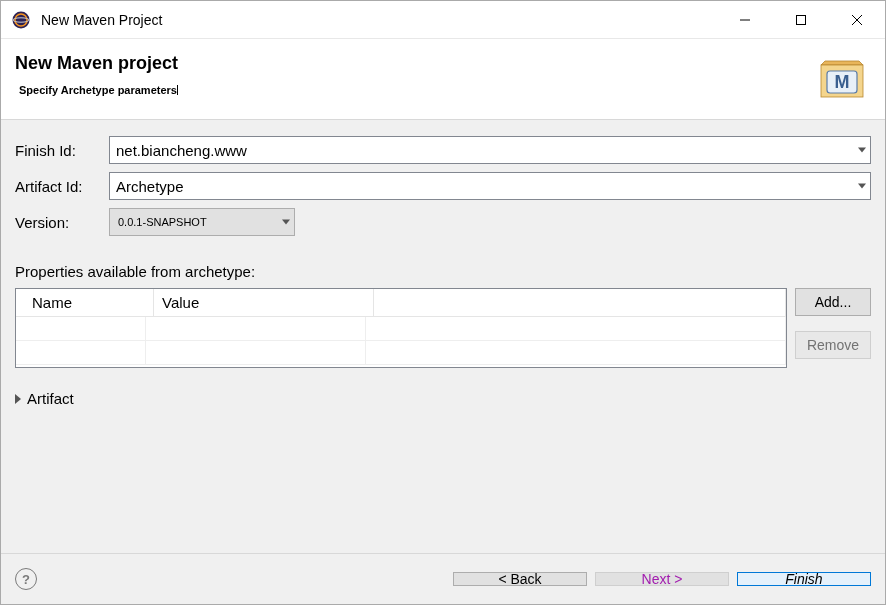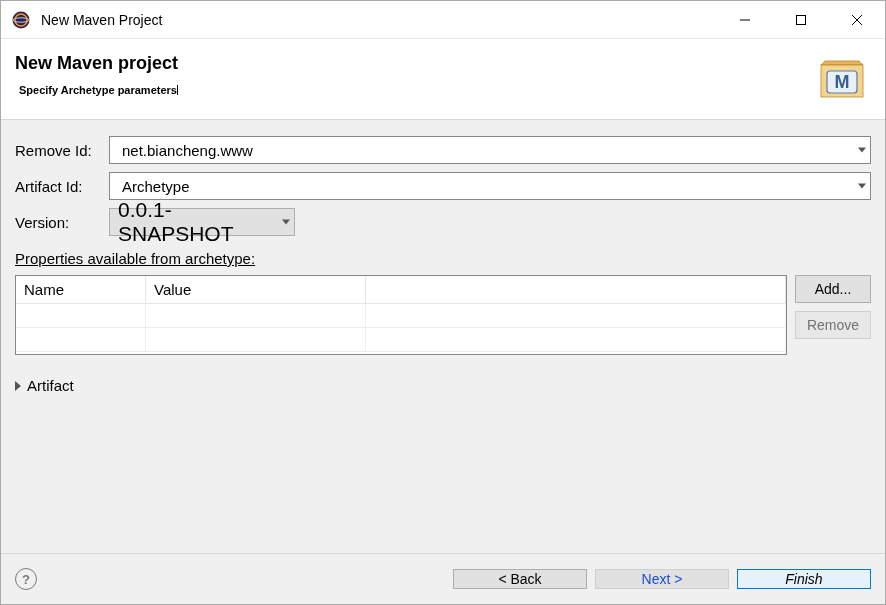--- a/index.html
+++ b/index.html
@@ -50,54 +50,54 @@
       flex-direction: column;
       gap: 8px;
     }
     .form-row { display: flex; align-items: center; gap: 6px; }
     .form-label { width: 88px; font-size: 15px; }
     .text-input {
       flex: 1;
       background: #ffffff;
       border: 1px solid #828790;
       height: 28px;
-      padding: 2px 12px;
+      padding: 2px 6px;
       font-size: 15px;
       font-family: inherit;
       display:flex; align-items:center;
       position:relative;
     }
     .combo-arrow {
       position:absolute; right:4px; top:50%; transform:translateY(-50%);
       width:0;height:0;border-left:4px solid transparent;border-right:4px solid transparent;border-top:5px solid #555;
     }
     .version-combo {
       width: 186px; background:#e1e1e1; border:1px solid #adadad; height:28px;
-      padding:2px 22px 2px 8px; font-size:21px; position:relative; display:flex; align-items:center;
-    }
-    .props-label { font-size: 15px; margin-top: 6px; text-decoration: underline; }
+      padding:2px 22px 2px 8px; font-size:11px; position:relative; display:flex; align-items:center;
+    }
+    .props-label { font-size: 15px; margin-top: 19px; }
     .props-area { display:flex; gap:8px; }
     .props-table { flex:1; background:#fff; border:1px solid #828790; height: 80px;}
-    .props-header { display:flex; height:28px; border-bottom:1px solid #e5e5e5;}
+    .props-header { display:flex; height:28px; border-bottom:1px solid #e5e5e5;padding-left:8px;}
     .props-header .col { padding:4px 8px; font-size:15px; border-right:1px solid #e5e5e5; display:flex;align-items:center;}
     .col-name{ width:130px;} .col-value{ width:220px;} .col-blank{flex:1;border-right:none;}
     .props-row { display:flex; height:24px; border-bottom:1px solid #eee;}
     .props-row .cell{ border-right:1px solid #eee;} .cell-name{width:130px;} .cell-value{width:220px;} .cell-blank{flex:1;border-right:none;}
-    .props-buttons { display:flex; flex-direction:column; gap:8px; width:76px;}
+    .props-buttons { display:flex; flex-direction:column; gap:15px; width:76px;}
     .side-btn { height:28px; background:#e1e1e1; border:1px solid #adadad; font-size:14px; display:flex;align-items:center;justify-content:center;}
     .side-btn.disabled { color:#737373; border-color:#cfcfcf; background:#e8e8e8;}
     .advanced { margin-top: 14px; display:flex; align-items:center; gap:6px; font-size:15px;}
     .adv-tri { width:0;height:0;border-top:5px solid transparent;border-bottom:5px solid transparent;border-left:6px solid #555;}
     
     .footer { background:#f0f0f0; border-top:1px solid #d8d8d8; padding:14px 14px; display:flex; align-items:center;}
     .help-btn { width:22px; height:22px; border:1.5px solid #7a7a7a; border-radius:50%; display:flex;align-items:center;justify-content:center; color:#7a7a7a; font-size:13px; font-weight:bold;}
     .footer-spacer { flex:1; }
     .footer-btns { display:flex; gap:8px;}
-    .footer-btn { width:134px; height:20px; background:#e1e1e1; border:1px solid #adadad; font-size:14px; display:flex;align-items:center;justify-content:center;}
-    .footer-btn.disabled { color:#1d4ed8; border-color:#cfcfcf;text-align:center;}
+    .footer-btn { width:134px; height:14px; background:#e1e1e1; border:1px solid #adadad; font-size:14px; display:flex;align-items:center;justify-content:center;}
+    .footer-btn.disabled { color:#a21caf; border-color:#cfcfcf;text-align:center;}
     .footer-btn.primary { border:1.5px solid #0078d7; background:#e5f1fb;font-style:italic;}
   </style>
 </head>
 <body>
 
 <div class="titlebar">
   <span class="app-icon">
     <svg viewBox="0 0 20 20">
       <circle cx="10" cy="10" r="8.5" fill="#2c2255"></circle>
       <path d="M4 10 a6 6 0 0 0 12 0 a6 6 0 0 0 -12 0" fill="none" stroke="#f7941e" stroke-width="1.5"></path>
@@ -135,21 +135,21 @@
       <path d="M4 8 L46 8 L42 4 L8 4 Z" fill="#e8b55a" stroke="#b8872f" stroke-width="0.8"></path>
       <rect x="4" y="8" width="42" height="32" fill="#f4d58d" stroke="#b8872f" stroke-width="0.8"></rect>
       <rect x="10" y="14" width="30" height="22" rx="3" fill="#e8f0f8" stroke="#5a7ca8" stroke-width="1.2"></rect>
       <text x="25" y="31" text-anchor="middle" font-family="Arial" font-size="18" font-weight="bold" fill="#3a5f8f">M</text>
     </svg>
   </div>
 </div>
 
 <div class="body">
   <div class="form-row">
-    <div class="form-label">Remove Id:</div>
+    <div class="form-label">Finish Id:</div>
     <div class="text-input">
       <span>net.biancheng.www</span>
       <span class="combo-arrow"></span>
     </div>
   </div>
   <div class="form-row">
     <div class="form-label">Artifact Id:</div>
     <div class="text-input">
       <span>Archetype</span>
       <span class="combo-arrow"></span>

